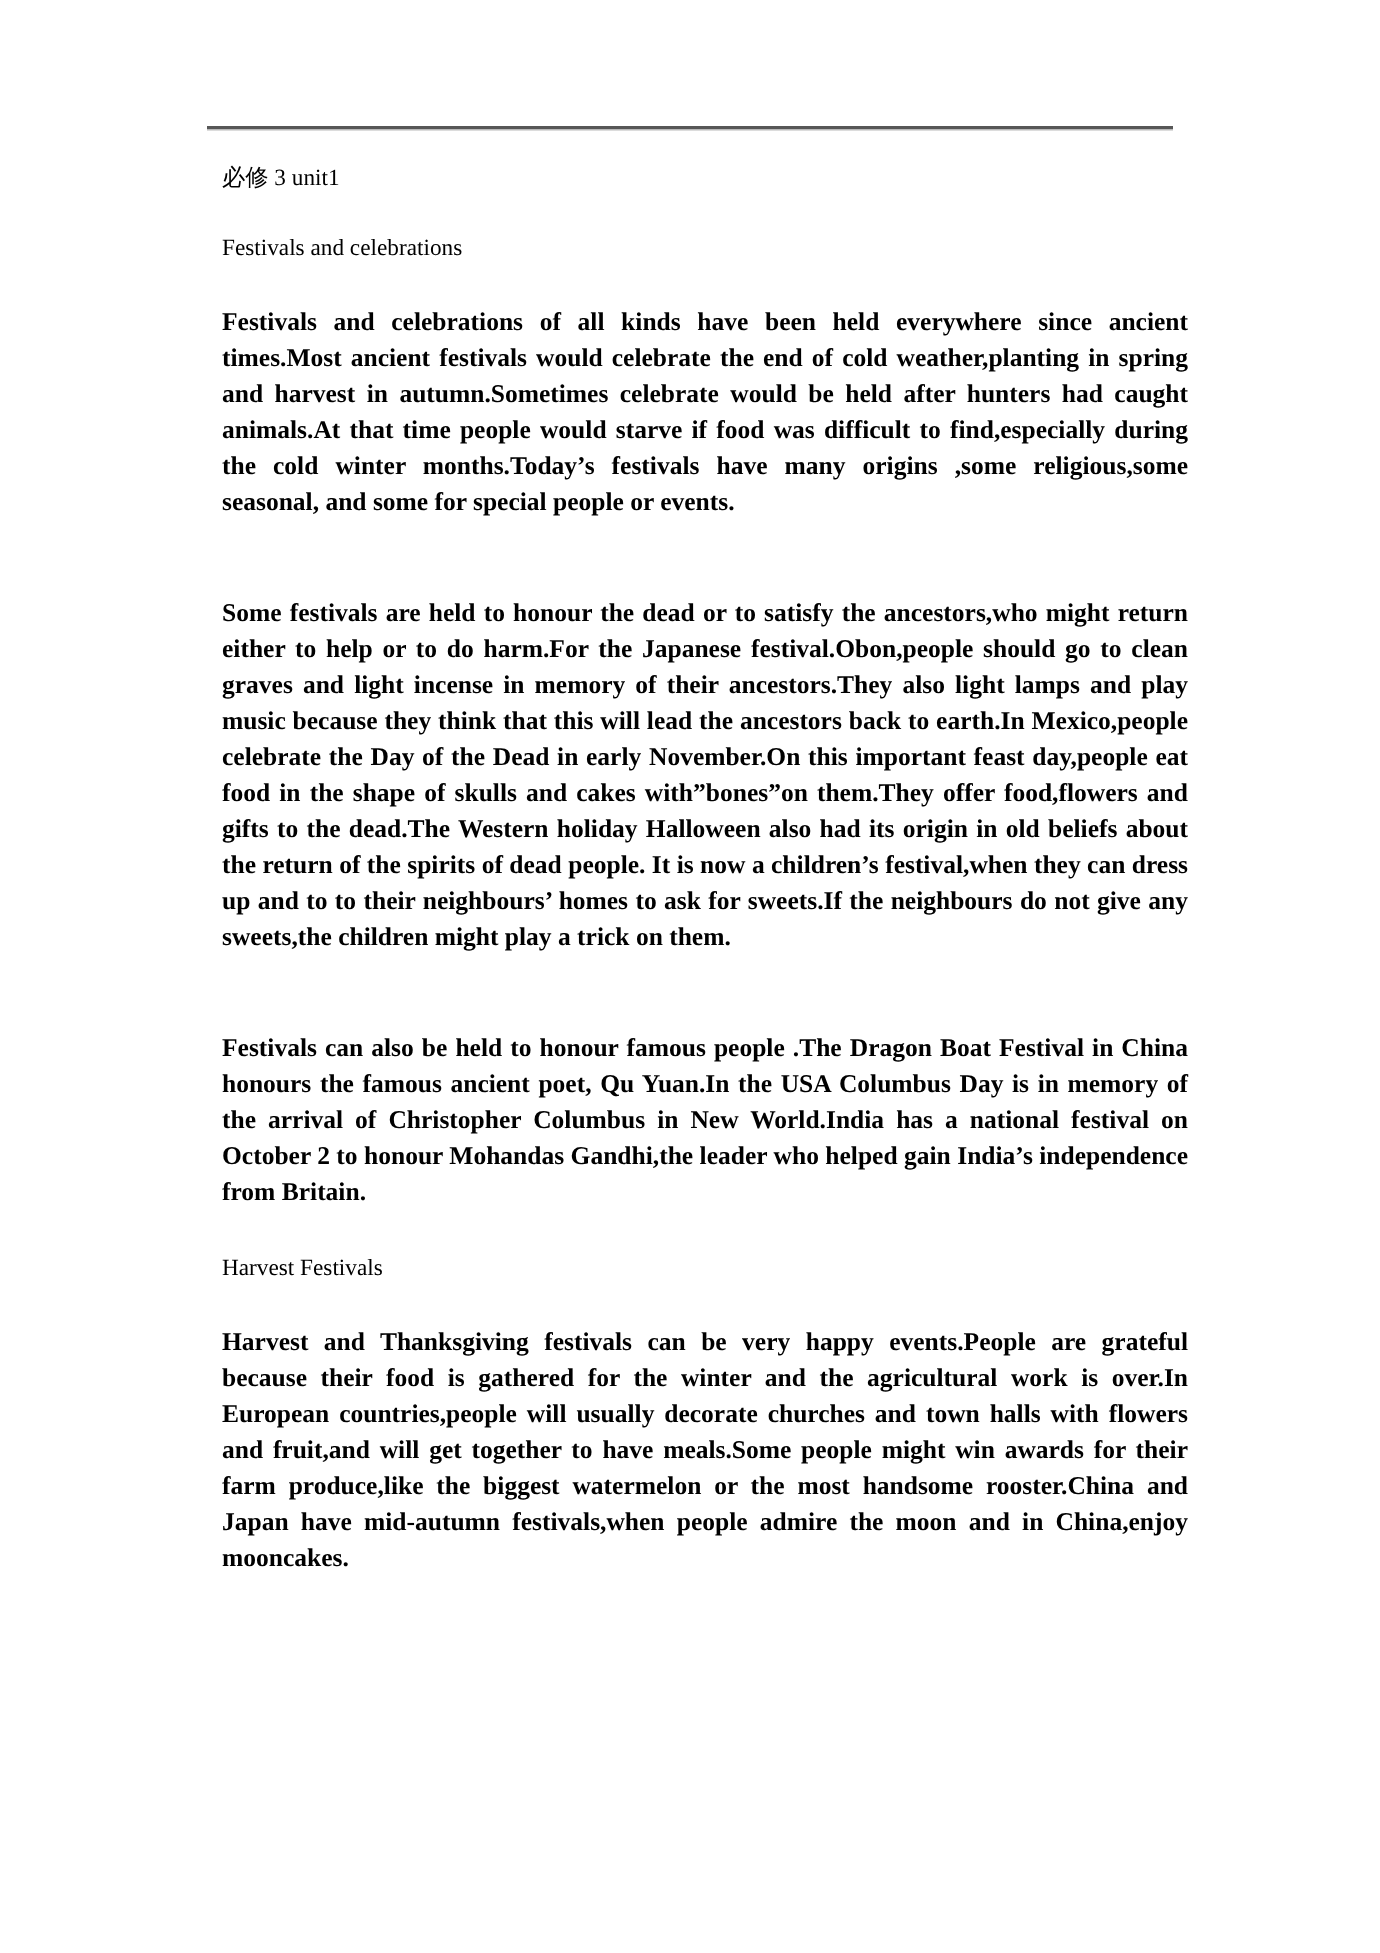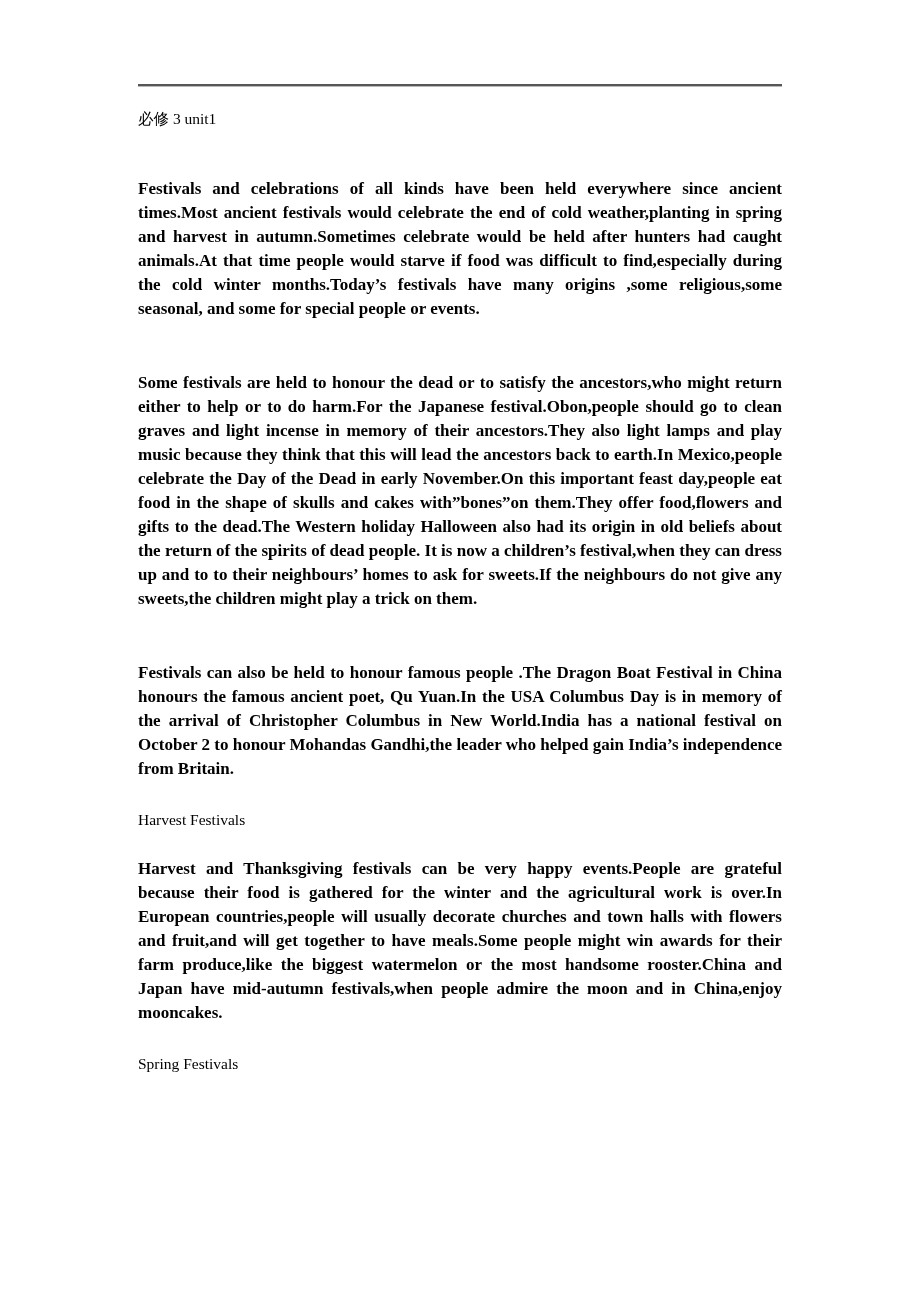--- a/index.html
+++ b/index.html
@@ -32,21 +32,21 @@
     left: 138px;
     top: 84px;
     width: 644px;
     height: 0;
     border-top: 2px solid #575757;
     border-bottom: 1px solid #b9b9b9;
   }
 
   .doc-body {
     position: absolute;
-    left: 138px;
+    left: 148px;
     top: 106px;
     width: 644px;
   }
 
   .line-title {
     font-size: 15.5px;
     line-height: 26px;
     margin: 0 0 0 0;
     text-align: left;
     white-space: nowrap;
@@ -97,20 +97,21 @@
 <div class="page">
 
   <div class="header-rule"></div>
 
   <div class="doc-body">
 
     <div class="line-title">必修 3 unit1</div>
 
     <div class="spacer-sm"></div>
 
+    <div class="heading">Festivals and celebrations</div>
 
     <div class="spacer-md"></div>
 
     <p class="para">Festivals and celebrations of all kinds have been held everywhere since ancient times.Most ancient festivals would celebrate the end of cold weather,planting in spring and harvest in autumn.Sometimes celebrate would be held after hunters had caught animals.At that time people would starve if food was difficult to find,especially during the cold winter months.Today’s festivals have many origins ,some religious,some seasonal, and some for special people or events.</p>
 
     <div class="spacer-lg"></div>
 
 
     <div class="spacer-md"></div>
 
@@ -126,18 +127,17 @@
     <div class="spacer-lg"></div>
 
     <div class="heading">Harvest Festivals</div>
 
     <div class="spacer-md"></div>
 
     <p class="para">Harvest and Thanksgiving festivals can be very happy events.People are grateful because their food is gathered for the winter and the agricultural work is over.In European countries,people will usually decorate churches and town halls with flowers and fruit,and will get together to have meals.Some people might win awards for their farm produce,like the biggest watermelon or the most handsome rooster.China and Japan have mid-autumn festivals,when people admire the moon and in China,enjoy mooncakes.</p>
 
     <div class="spacer-lg"></div>
 
-    <div class="heading">Spring Festivals</div>
 
   </div>
 
 
 </div>
 
 </body></html>

